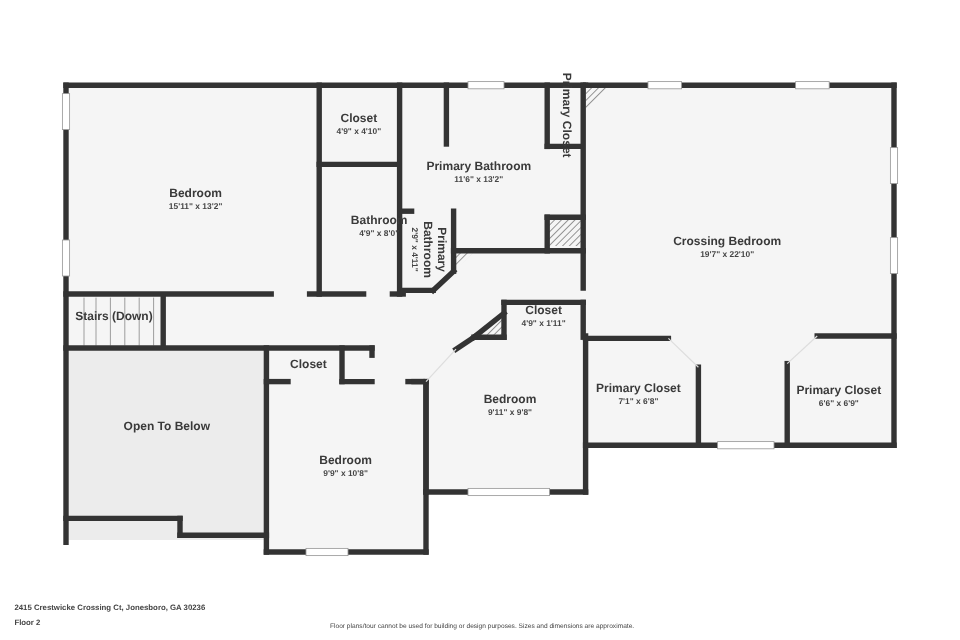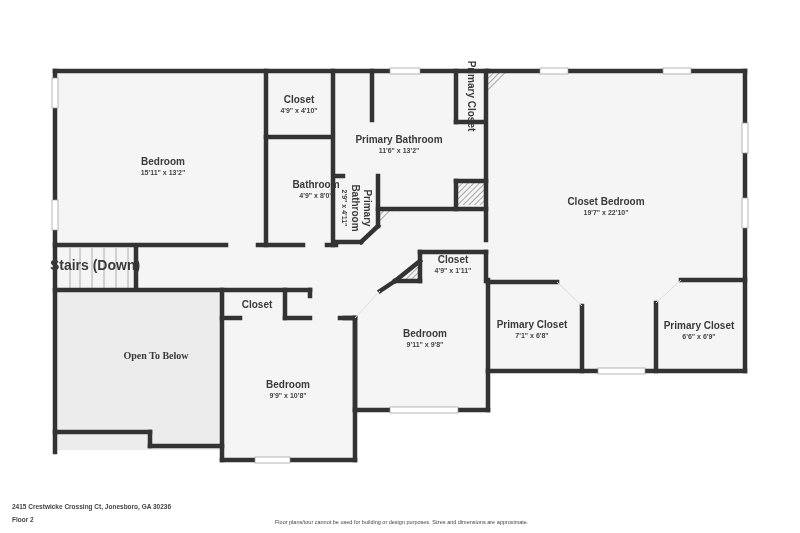--- a/index.html
+++ b/index.html
@@ -153,34 +153,34 @@
   <div class="room-dim">11'6" x 13'2"</div>
 </div>
 <div class="room-label vert" style="left:471px; top:96px;">
   <div class="room-name">Primary Closet</div>
 </div>
 <div class="room-label vert" style="left:356px; top:208px;">
   <div class="room-name" style="white-space:normal; width:60px;">Primary Bathroom</div>
   <div class="room-dim">2'9" x 4'11"</div>
 </div>
 <div class="room-label" style="left:606px; top:207px;">
-  <div class="room-name">Closet Bedroom</div>
+  <div class="room-name">Crossing Bedroom</div>
   <div class="room-dim">19'7" x 22'10"</div>
 </div>
 <div class="room-label" style="left:95px; top:265px;">
-  <div class="room-name" style="font-size:14px;">Stairs (Down)</div>
+  <div class="room-name" style="font-size:10px;">Stairs (Down)</div>
 </div>
 <div class="room-label" style="left:453px; top:265px;">
   <div class="room-name">Closet</div>
   <div class="room-dim">4'9" x 1'11"</div>
 </div>
 <div class="room-label" style="left:257px; top:305px;">
   <div class="room-name">Closet</div>
 </div>
-<div class="room-label" style="left:156px; top:356px;font-family:Liberation Serif, serif;">
+<div class="room-label" style="left:139px; top:356px;">
   <div class="room-name">Open To Below</div>
 </div>
 <div class="room-label" style="left:425px; top:339px;">
   <div class="room-name">Bedroom</div>
   <div class="room-dim">9'11" x 9'8"</div>
 </div>
 <div class="room-label" style="left:532px; top:330px;">
   <div class="room-name">Primary Closet</div>
   <div class="room-dim">7'1" x 6'8"</div>
 </div>

